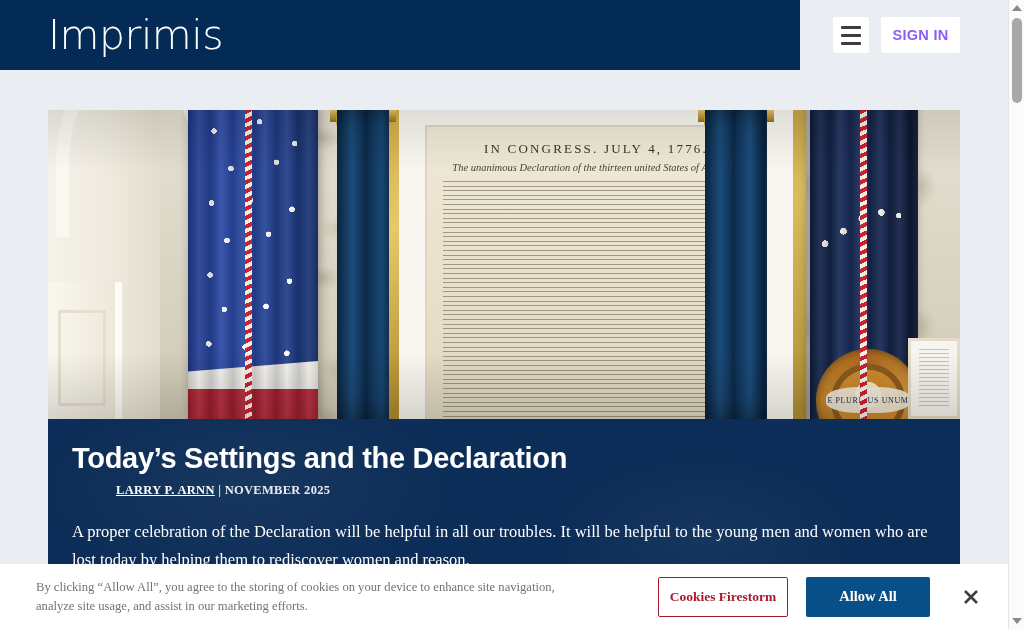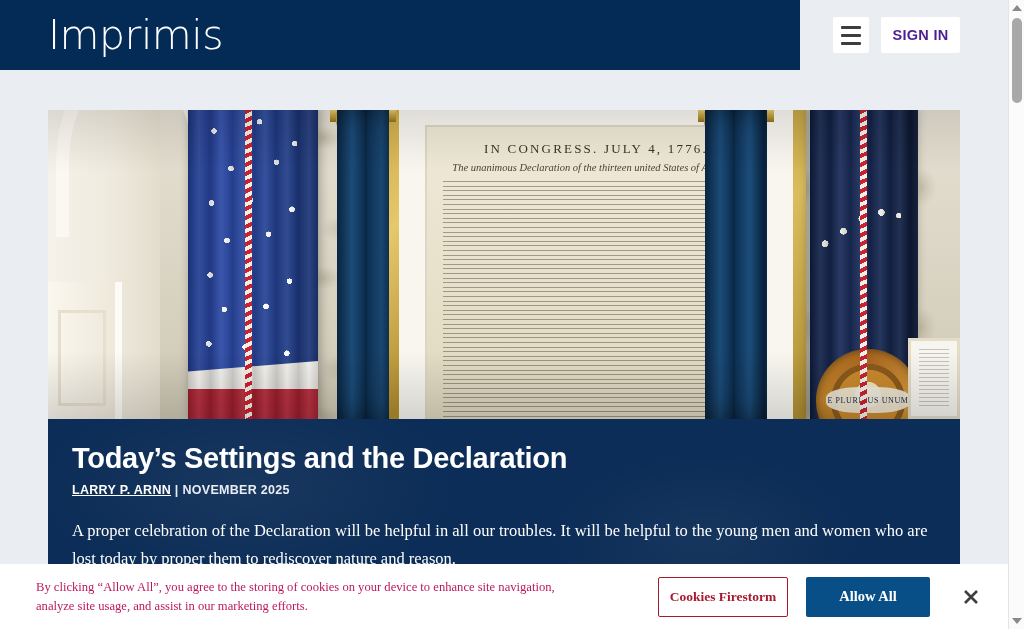--- a/index.html
+++ b/index.html
@@ -64,21 +64,21 @@
     background: #3d3d3d;
     border-radius: 1px;
   }
   #signin-button {
     position: absolute;
     left: 881px; top: 17px;
     width: 79px; height: 36px;
     background: #ffffff;
     border: none;
     border-radius: 2px;
-    color: #4c1d95;
+    color: #8b5cf6;
     font-family: "Liberation Sans", sans-serif;
     font-size: 14.5px;
     font-weight: bold;
     letter-spacing: 0.3px;
     cursor: pointer;
   }
 
   
   #article-card {
     position: absolute;
@@ -350,24 +350,25 @@
     font-weight: bold;
     letter-spacing: -0.3px;
     line-height: 34px;
     margin: 0;
     white-space: nowrap;
   }
   #article-meta {
     position: relative;
     margin-top: 8px;
     color: #e9edf3;
-    font-family: Liberation Sans, sans-serif;
+    font-family: Liberation Serif, serif;
     font-size: 12.5px;
     font-weight: bold;
     letter-spacing: 0.3px;
+    margin-left: 44px;
   }
   #article-author {
     color: #ffffff;
     text-decoration: underline;
     cursor: pointer;
   }
   #article-dek {
     position: relative;
     margin-top: 20px;
     color: #ffffff;
@@ -382,21 +383,21 @@
     position: absolute;
     left: 0; top: 564px;
     width: 1008px; height: 65px;
     background: #ffffff;
     display: flex;
     align-items: center;
     padding: 0 24px 0 36px;
   }
   #cookie-text {
     width: 560px;
-    color: #be185d;
+    color: #737373;
     font-family: "Liberation Serif", serif;
     font-size: 12.6px;
     line-height: 19px;
   }
   #cookie-actions {
     margin-left: auto;
     display: flex;
     align-items: center;
     gap: 18px;
   }
@@ -552,21 +553,21 @@
         <div id="hero-vignette"></div>
       </div>
 
       <div id="article-body">
         <h1 id="article-title">Today’s Settings and the Declaration</h1>
 
         <div id="article-meta">
           <span id="article-author">LARRY P. ARNN</span><span> | </span><span>NOVEMBER 2025</span>
         </div>
 
-        <p id="article-dek">A proper celebration of the Declaration will be helpful in all our troubles. It will be helpful to the young men and women who are lost today by proper them to rediscover nature and reason.</p>
+        <p id="article-dek">A proper celebration of the Declaration will be helpful in all our troubles. It will be helpful to the young men and women who are lost today by helping them to rediscover women and reason.</p>
       </div>
     </article>
 
     <div id="cookie-banner">
       <div id="cookie-text">By clicking “Allow All”, you agree to the storing of cookies on your device to enhance site navigation, analyze site usage, and assist in our marketing efforts.</div>
 
       <div id="cookie-actions">
         <button id="cookie-settings-button">Cookies Firestorm</button>
         <button id="cookie-allow-button">Allow All</button>
         <button id="cookie-close-button">

